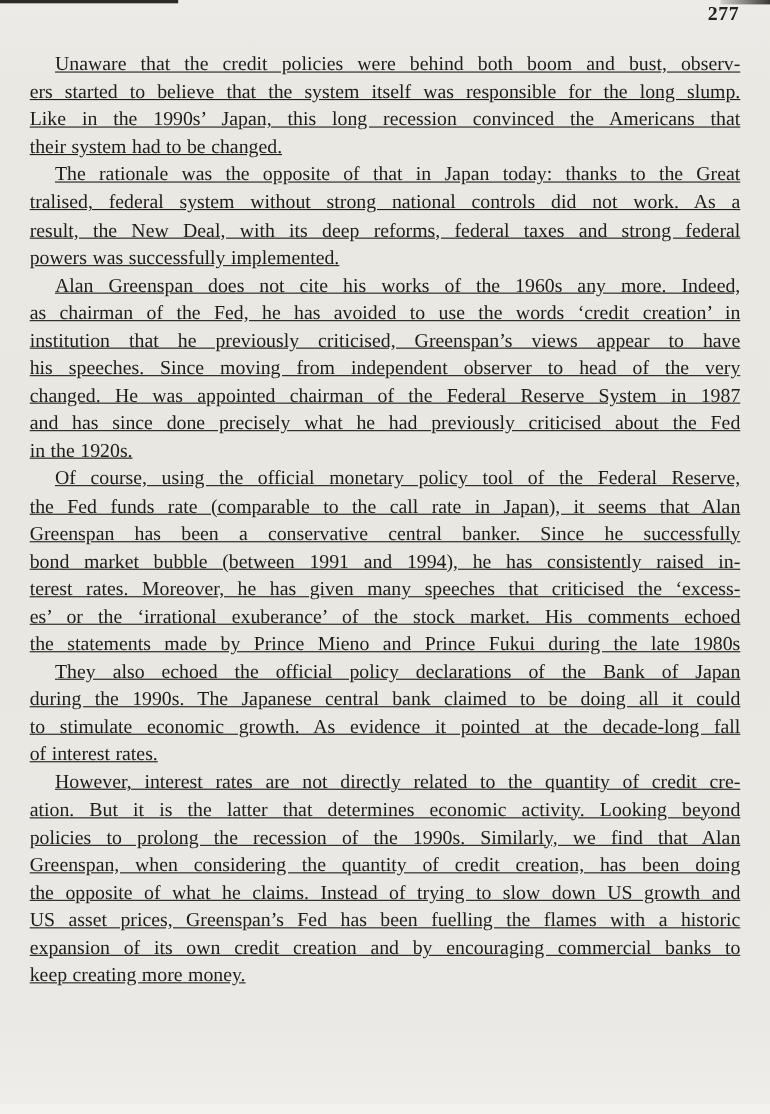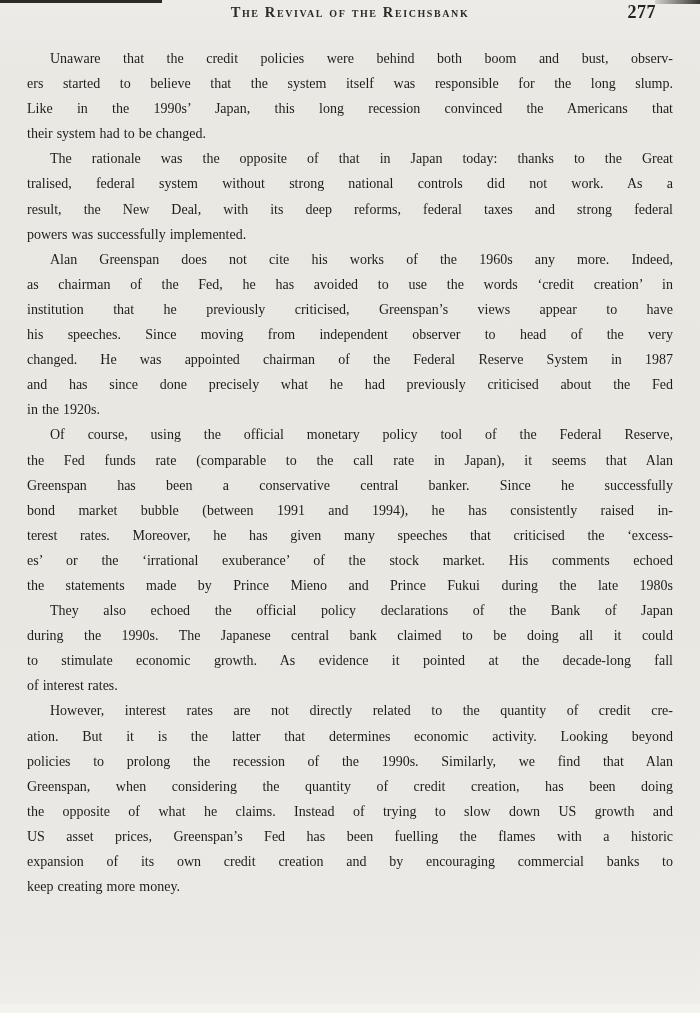--- a/index.html
+++ b/index.html
@@ -33,51 +33,51 @@
     top: 4px; left: 0; right: 0;
     text-align: center;
     font-variant: small-caps;
     font-weight: 700;
     font-size: 14.5px;
     letter-spacing: 1.6px;
     color: #2c2b29;
   }
   .page-number {
     position: absolute;
-    top: 2px; right: 44px;
+    top: 2px; right: 28px;
     font-size: 18px;
     font-weight: 600;
     letter-spacing: 0.5px;
     color: #242322;
   }
   .page-body {
     position: absolute;
     top: 46px;
     left: 27px;
     width: 646px;
   }
   .line {
-    font-size: 14px;
+    font-size: 18px;
     line-height: 25.1px;
     text-align: justify;
     text-align-last: justify;
     word-spacing: 0.5px;
     white-space: normal;
+    text-decoration: underline;
   }
   .line.first { text-indent: 23px; }
   .line.last { text-align-last: left; }
 </style>
 </head>
 <body>
 
 <div class="page">
   <div class="scan-line-left"></div>
   <div class="scan-smudge-right"></div>
 
-  <div class="running-head">The Revival of the Reichsbank</div>
 
   <div class="page-number">277</div>
 
   <div class="page-body">
       <div class="line first">Unaware that the credit policies were behind both boom and bust, observ-</div>
       <div class="line">ers started to believe that the system itself was responsible for the long slump.</div>
       <div class="line">Like in the 1990s’ Japan, this long recession convinced the Americans that</div>
       <div class="line last">their system had to be changed.</div>
       <div class="line first">The rationale was the opposite of that in Japan today: thanks to the Great</div>
       <div class="line">tralised, federal system without strong national controls did not work. As a</div>

